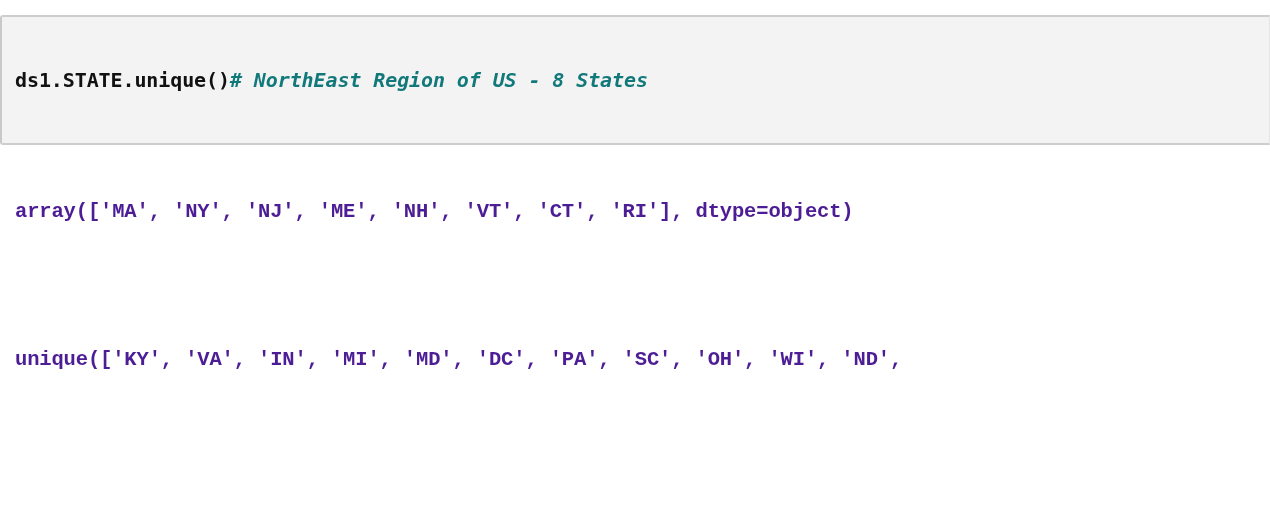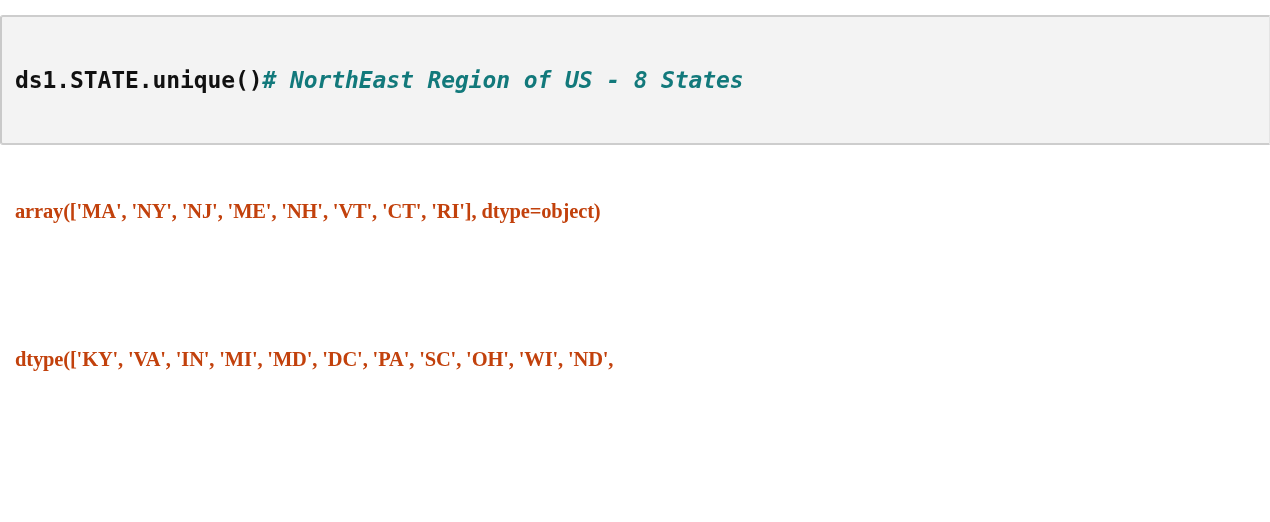--- a/index.html
+++ b/index.html
@@ -35,21 +35,21 @@
     border-left: 2px solid #c9c9c9;
     border-top-left-radius: 3px;
     border-bottom-left-radius: 3px;
     padding: 10px 0 10px 13px;
     box-sizing: border-box;
     white-space: pre;
   }
 
   .code-line {
     font-family: "DejaVu Sans Mono", monospace;
-    font-size: 23px;
+    font-size: 20px;
     line-height: 30px;
     font-weight: bold;
     letter-spacing: -0.1px;
     color: #111111;
     white-space: pre;
   }
 
   .tok-code {
     color: #111111;
   }
@@ -61,26 +61,26 @@
   }
 
   
   .output-cell {
     padding: 13px 0 6px 15px;
     box-sizing: border-box;
     white-space: pre;
   }
 
   .out-line {
-    font-family: Liberation Serif, serif;
+    font-family: Liberation Mono, monospace;
     font-size: 20.5px;
     line-height: 31px;
     font-weight: bold;
     letter-spacing: -0.15px;
-    color: #c2410c;
+    color: #4c1d95;
     white-space: pre;
   }
 
   .gap-1 { height: 22px; }
 </style>
 </head>
 <body>
 
 <div class="notebook">
 
@@ -90,18 +90,18 @@
     </div>
     <div class="output-cell">
       <div class="out-line">array(['MA', 'NY', 'NJ', 'ME', 'NH', 'VT', 'CT', 'RI'], dtype=object)</div>
     </div>
   </div>
 
   <div class="gap-1"></div>
 
   <div class="cell-block">
     <div class="output-cell">
-      <div class="out-line">dtype(['KY', 'VA', 'IN', 'MI', 'MD', 'DC', 'PA', 'SC', 'OH', 'WI', 'ND',</div>
+      <div class="out-line">unique(['KY', 'VA', 'IN', 'MI', 'MD', 'DC', 'PA', 'SC', 'OH', 'WI', 'ND',</div>
       
     </div>
   </div>
 
 </div>
 
 </body></html>

